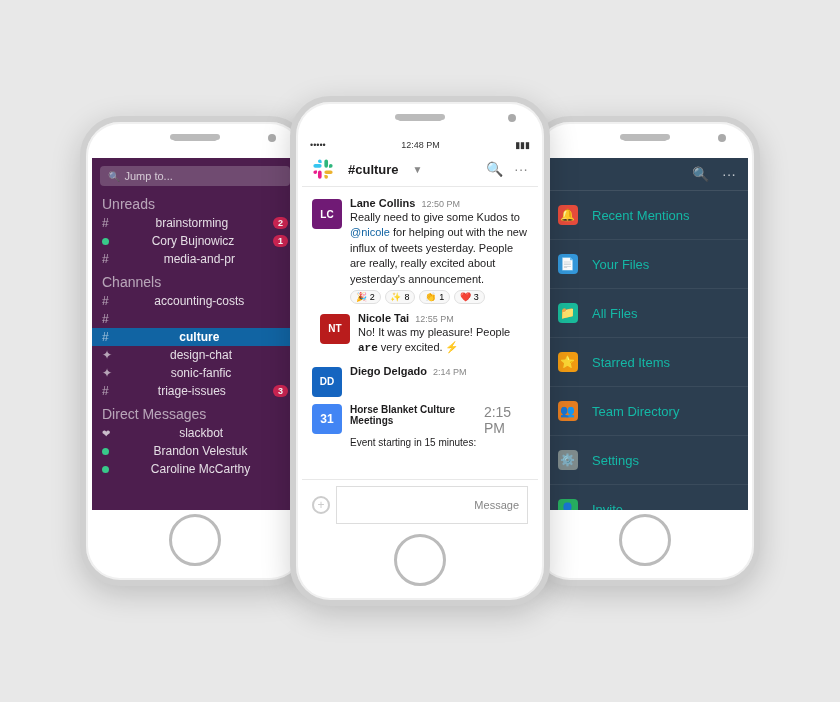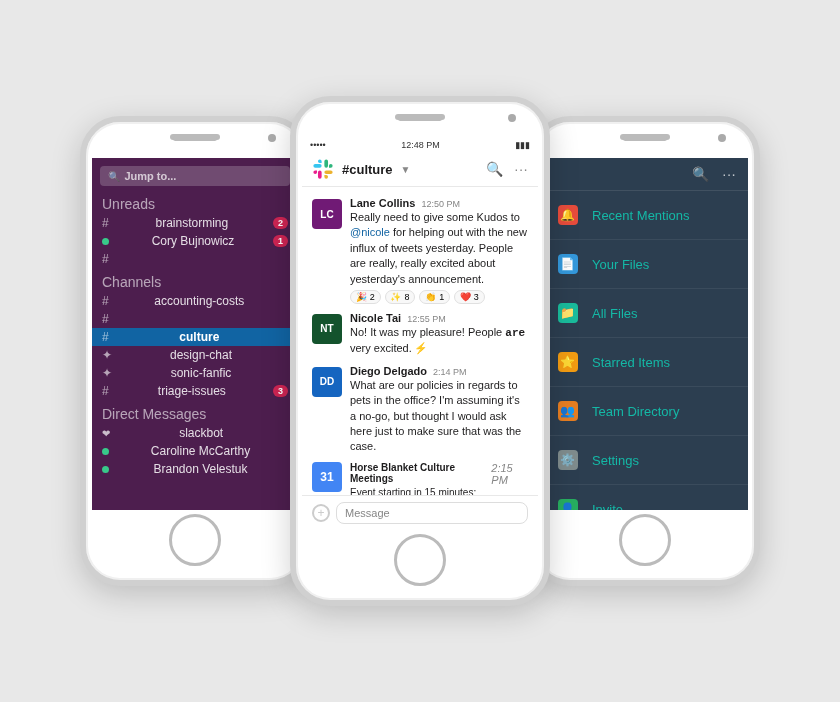--- a/index.html
+++ b/index.html
@@ -136,21 +136,20 @@
     }
 
     .sidebar-search-icon {
       color: rgba(255,255,255,0.7);
       font-size: 10px;
     }
 
     .sidebar-search-text {
       color: rgba(255,255,255,0.7);
       font-size: 11px;
-      font-weight: bold;
     }
 
     .sidebar-section-label {
       color: rgba(255,255,255,0.6);
       font-size: 14px;
       padding: 6px 10px 2px;
     }
 
     .sidebar-item {
       display: flex;
@@ -279,21 +278,21 @@
       padding: 6px 10px;
       border-bottom: 1px solid #e8e8e8;
       background: #fff;
       flex-shrink: 0;
     }
 
     .chat-header-left {
       display: flex;
       align-items: center;
       flex: 1;
-      gap: 8px;
+      gap: 14px;
       text-align: right;
     }
 
     .slack-hash-logo {
       width: 22px;
       height: 22px;
     }
 
     .chat-channel-name {
       font-size: 13px;
@@ -343,21 +342,21 @@
       display: flex;
       align-items: center;
       justify-content: center;
       font-size: 10px;
       font-weight: bold;
       color: #fff;
       margin-top: 2px;
     }
 
     .avatar-lane { background: #701a75; }
-    .avatar-nicole { background: #14532d; }
+    .avatar-nicole { background: #b91c1c; margin-left: 8px; }
     .avatar-diego { background: #1565c0; }
 
     .message-content {
       flex: 1;
     }
 
     .message-header {
       display: flex;
       align-items: baseline;
       gap: 6px;
@@ -438,23 +437,22 @@
       margin-bottom: 1px;
     }
 
     .calendar-title-text {
       font-size: 10px;
       font-weight: bold;
       color: #1d1c1d;
     }
 
     .calendar-time {
-      font-size: 11px;
+      font-size: 14px;
       color: #868686;
-      font-style: italic;
     }
 
     .calendar-desc {
       font-size: 10px;
       color: #1d1c1d;
     }
 
     .chat-input {
       border-top: 1px solid #e8e8e8;
       padding: 6px 10px;
@@ -473,24 +471,25 @@
       align-items: center;
       justify-content: center;
       color: #ccc;
       font-size: 12px;
       flex-shrink: 0;
     }
 
     .chat-input-field {
       flex: 1;
       border: 1px solid #ddd;
-      border-radius: 8px;
-      padding: 4px 8px;
+      border-radius: 0;
+      padding: 12px 8px;
       font-size: 11px;
       color: #868686;
+      text-align: right;
     }
   </style>
 </head>
 <body>
 
 <div class="scene">
 
   <div class="phone phone-left">
     <div class="phone-speaker"></div>
     <div class="phone-camera"></div>
@@ -511,20 +510,21 @@
         </div>
 
         <div class="sidebar-item">
           <span class="sidebar-dot dm"></span>
           <span class="sidebar-item-text">Cory Bujnowicz</span>
           <span class="sidebar-badge">1</span>
         </div>
 
         <div class="sidebar-item">
           <span class="sidebar-hash">#</span>
+          <span class="sidebar-item-text">media-and-pr</span>
         </div>
 
         <div class="sidebar-section-label">Channels</div>
 
         <div class="sidebar-item">
           <span class="sidebar-hash">#</span>
           <span class="sidebar-item-text">accounting-costs</span>
         </div>
         <div class="sidebar-item">
           <span class="sidebar-hash">#</span>
@@ -548,25 +548,25 @@
         </div>
 
         <div class="sidebar-section-label">Direct Messages</div>
 
         <div class="sidebar-item">
           <span class="sidebar-dm-icon">❤</span>
           <span class="sidebar-item-text">slackbot</span>
         </div>
         <div class="sidebar-item">
           <span class="sidebar-dot"></span>
+          <span class="sidebar-item-text">Brandon Velestuk</span>
+        </div>
+        <div class="sidebar-item">
+          <span class="sidebar-dot"></span>
           <span class="sidebar-item-text">Caroline McCarthy</span>
-        </div>
-        <div class="sidebar-item">
-          <span class="sidebar-dot"></span>
-          <span class="sidebar-item-text">Brandon Velestuk</span>
         </div>
       </div>
     </div>
   </div>
 
   <div class="phone phone-middle">
     <div class="phone-speaker"></div>
     <div class="phone-camera"></div>
     <div class="phone-screen">
       <div class="chat-screen">
@@ -629,23 +629,20 @@
             </div>
           </div>
 
           <div class="message">
             <div class="message-avatar avatar-diego">DD</div>
             <div class="message-content">
               <div class="message-header">
                 <span class="message-name">Diego Delgado</span>
                 <span class="message-time">2:14 PM</span>
               </div>
-              <div class="message-text">
-                What are our policies in regards to pets in the office? I'm assuming it's a no-go, but thought I would ask here just to make sure that was the case.
-              </div>
             </div>
           </div>
 
           <div class="calendar-event">
             <div class="calendar-icon">31</div>
             <div class="calendar-content">
               <div class="calendar-header">
                 <span class="calendar-title-text">Horse Blanket Culture Meetings</span>
                 <span class="calendar-time">2:15 PM</span>
               </div>

